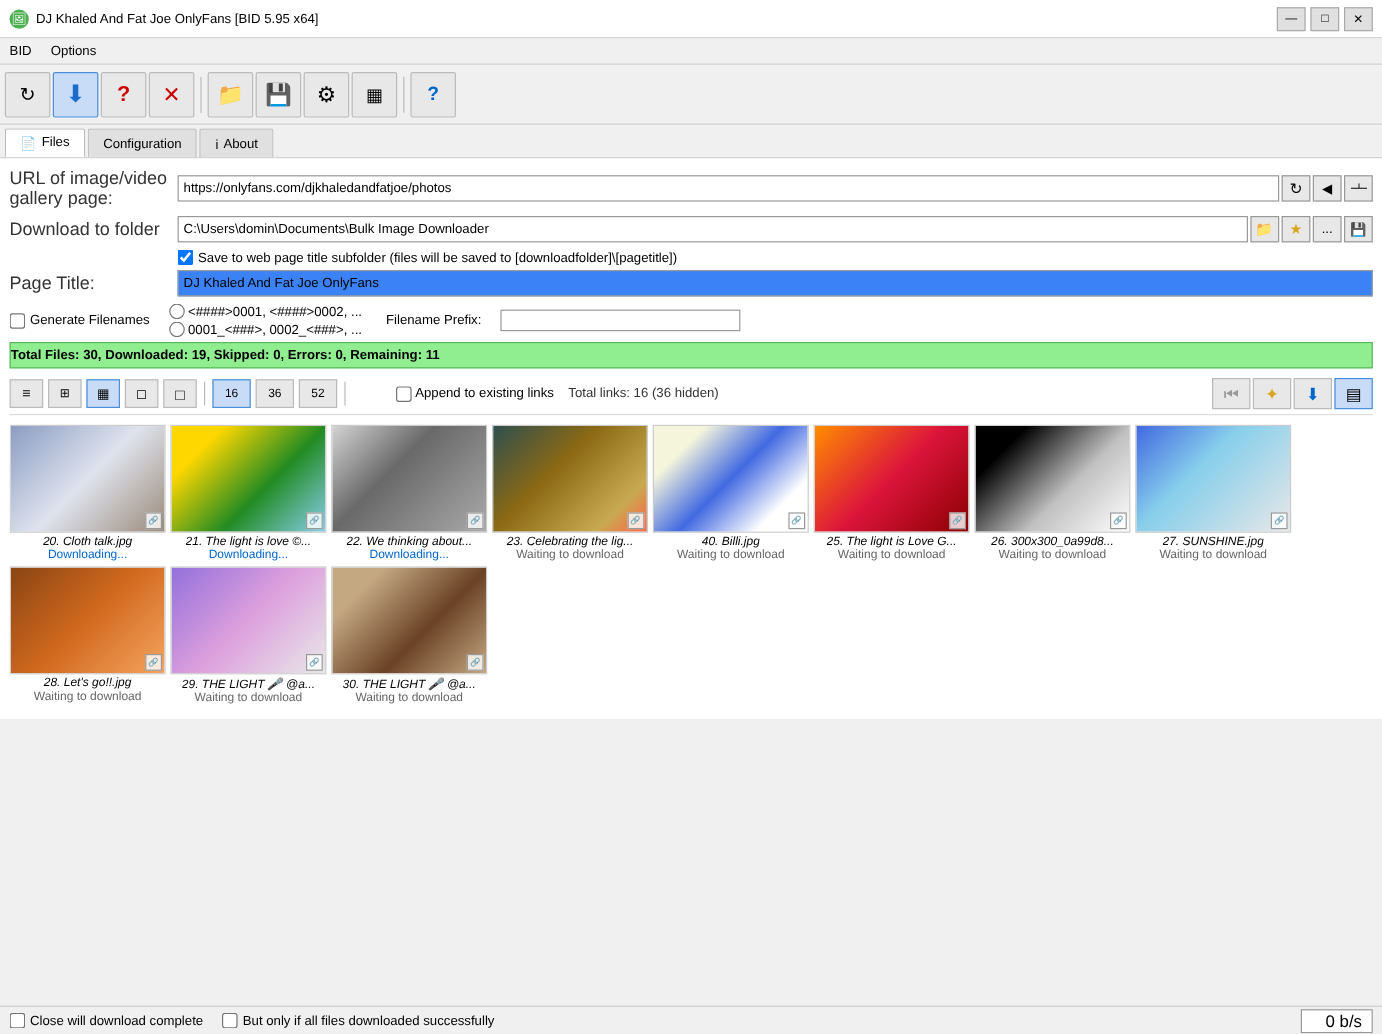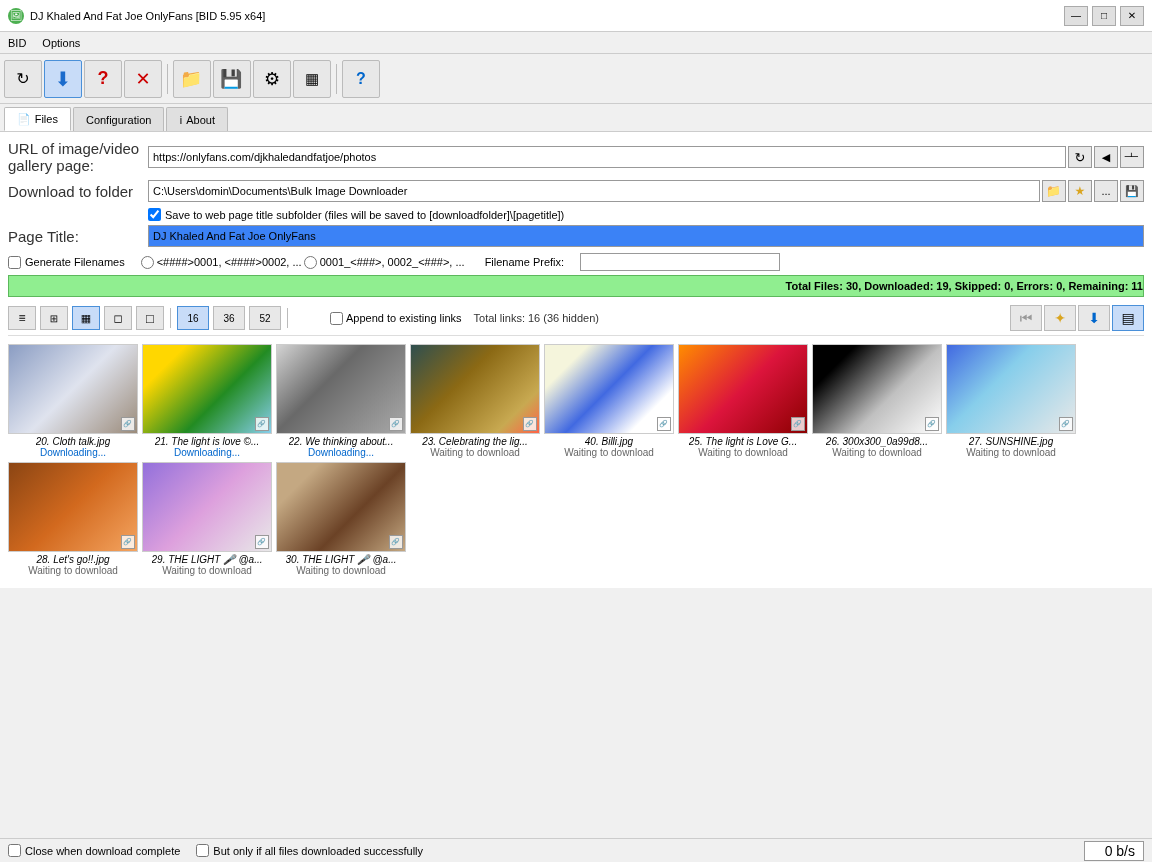--- a/index.html
+++ b/index.html
@@ -39,27 +39,27 @@
     .input-btn { width: 24px; height: 22px; background: #e8e8e8; border: 1px solid #999; cursor: pointer; display: flex; align-items: center; justify-content: center; font-size: 11px; }
     
     
     .checkbox-row { display: flex; align-items: center; margin-left: 140px; margin-bottom: 4px; }
     .checkbox-row input[type=checkbox] { margin-right: 4px; }
     .page-title-input { flex: 1; height: 22px; border: 1px solid #999; padding: 0 4px; font-size: 11px; background: #3b82f6; }
     
     
     .gen-row { display: flex; align-items: center; margin-bottom: 4px; }
     .gen-row input[type=checkbox] { margin-right: 4px; }
-    .radio-group { display: flex; margin-left: 8px; gap: 2px; }
+    .radio-group { display: flex; flex-direction: column; margin-left: 8px; gap: 2px; }
     .radio-item { display: flex; align-items: center; gap: 3px; }
     .filename-prefix { display: flex; align-items: center; gap: 16px; margin-left: 20px; }
     .prefix-input { width: 200px; height: 18px; border: 1px solid #999; padding: 0 2px; font-size: 11px; background: white; }
     
     
-    #status-bar { background: #90EE90; border: 1px solid #5cb85c; height: 22px; display: flex; align-items: center; justify-content: flex-end; margin: 4px 0; font-size: 11px; font-weight: bold; }
+    #status-bar { background: #90EE90; border: 1px solid #5cb85c; height: 22px; display: flex; align-items: center; justify-content: flex-start; margin: 4px 0; font-size: 11px; font-weight: bold; }
     
     
     #thumb-toolbar { display: flex; align-items: center; padding: 4px 0; gap: 4px; border-bottom: 1px solid #ddd; margin-bottom: 4px; }
     .view-btn { width: 28px; height: 24px; background: #e8e8e8; border: 1px solid #bbb; cursor: pointer; display: flex; align-items: center; justify-content: center; font-size: 10px; }
     .view-btn.active { background: #c8dcf8; border-color: #4a90d9; }
     .size-btn { width: 32px; height: 24px; background: #e8e8e8; border: 1px solid #bbb; cursor: pointer; display: flex; align-items: center; justify-content: center; font-size: 10px; }
     .size-btn.active { background: #c8dcf8; border-color: #4a90d9; }
     .thumb-sep { width: 1px; height: 20px; background: #bbb; margin: 0 2px; }
     .append-check { display: flex; align-items: center; gap: 3px; margin-left: 4px; font-size: 11px; padding-left: 32px; }
     .links-info { margin-left: 8px; font-size: 11px; color: #333; }
@@ -299,18 +299,18 @@
       </div>
       <div class="thumb-label">30. THE LIGHT 🎤 @a...</div>
       <div class="thumb-status waiting">Waiting to download</div>
     </div>
     </div>
 </div>
 
 <div id="bottom-bar">
   <div class="bottom-check">
     <input type="checkbox" id="close-check" style="">
-    <label for="close-check">Close when download complete</label>
+    <label for="close-check">Close will download complete</label>
     <input type="checkbox" id="but-only-check" style="margin-left: 12px;">
     <label for="but-only-check">But only if all files downloaded successfully</label>
   </div>
   <div class="speed-display">0 b/s</div>
 </div>
 
 </body></html>

